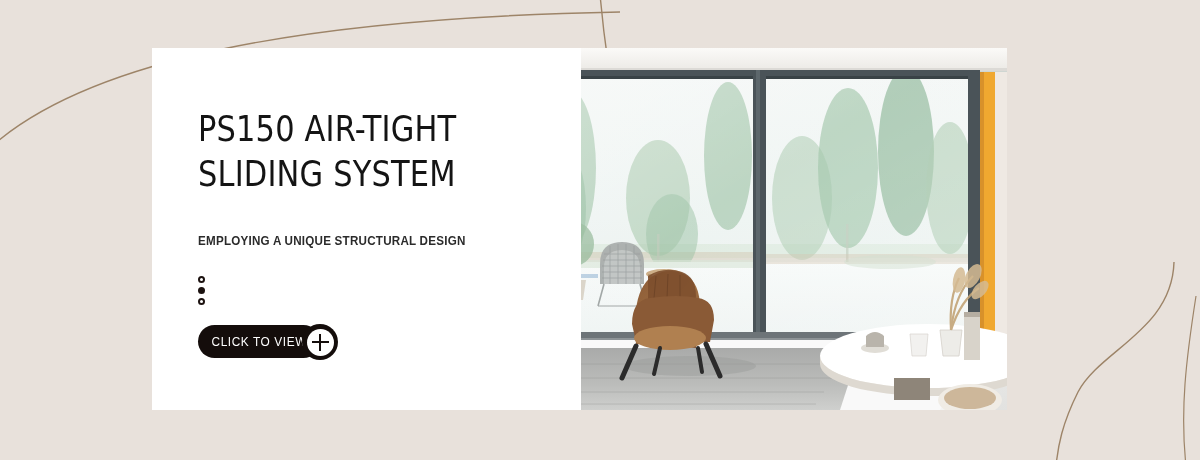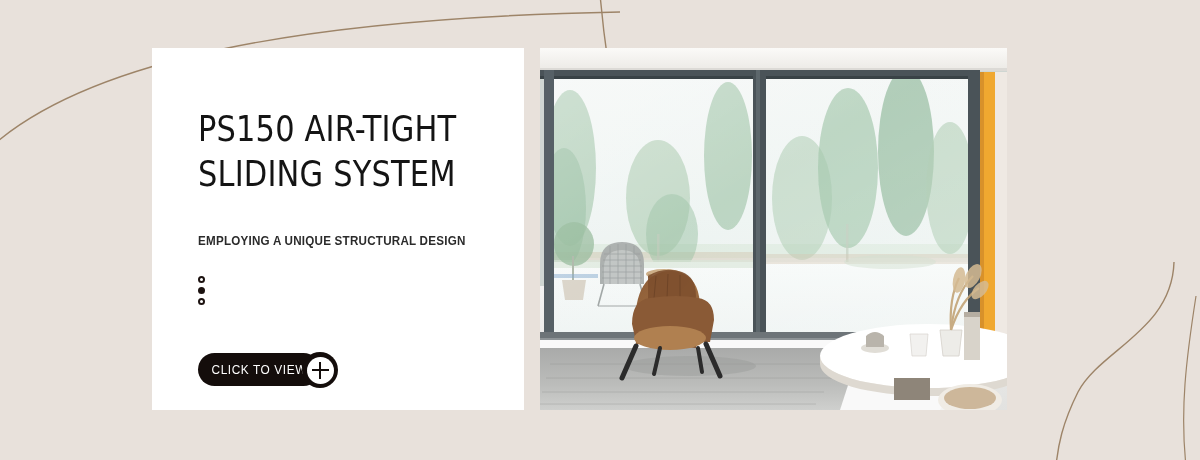--- a/index.html
+++ b/index.html
@@ -12,21 +12,21 @@
 
   
   #decor-layer {
     position:absolute; inset:0; width:1200px; height:460px;
     pointer-events:none; z-index:1;
   }
 
   
   #content-card {
     position:absolute; left:152px; top:48px;
-    width:372px; height:362px;
+    width:429px; height:362px;
     background:#ffffff;
     z-index:3;
   }
 
   #card-inner {
     position:absolute; left:46px; top:58px; right:14px;
   }
 
   #headline {
     font-size:36px;
@@ -61,21 +61,21 @@
     background:#1c1210;
   }
   .dot.hollow {
     background:#ffffff;
     border:2px solid #1c1210;
     width:7px; height:7px;
   }
 
   
   #cta-wrap {
-    margin-top:48px;
+    margin-top:20px;
     position:relative;
     width:155px; height:36px;
   }
   #cta-button {
     position:absolute; left:0; top:0;
     width:122px; height:33px;
     background:#140d0b;
     border-radius:17px;
     display:flex; align-items:center; justify-content:center;
     border:none; cursor:pointer;

